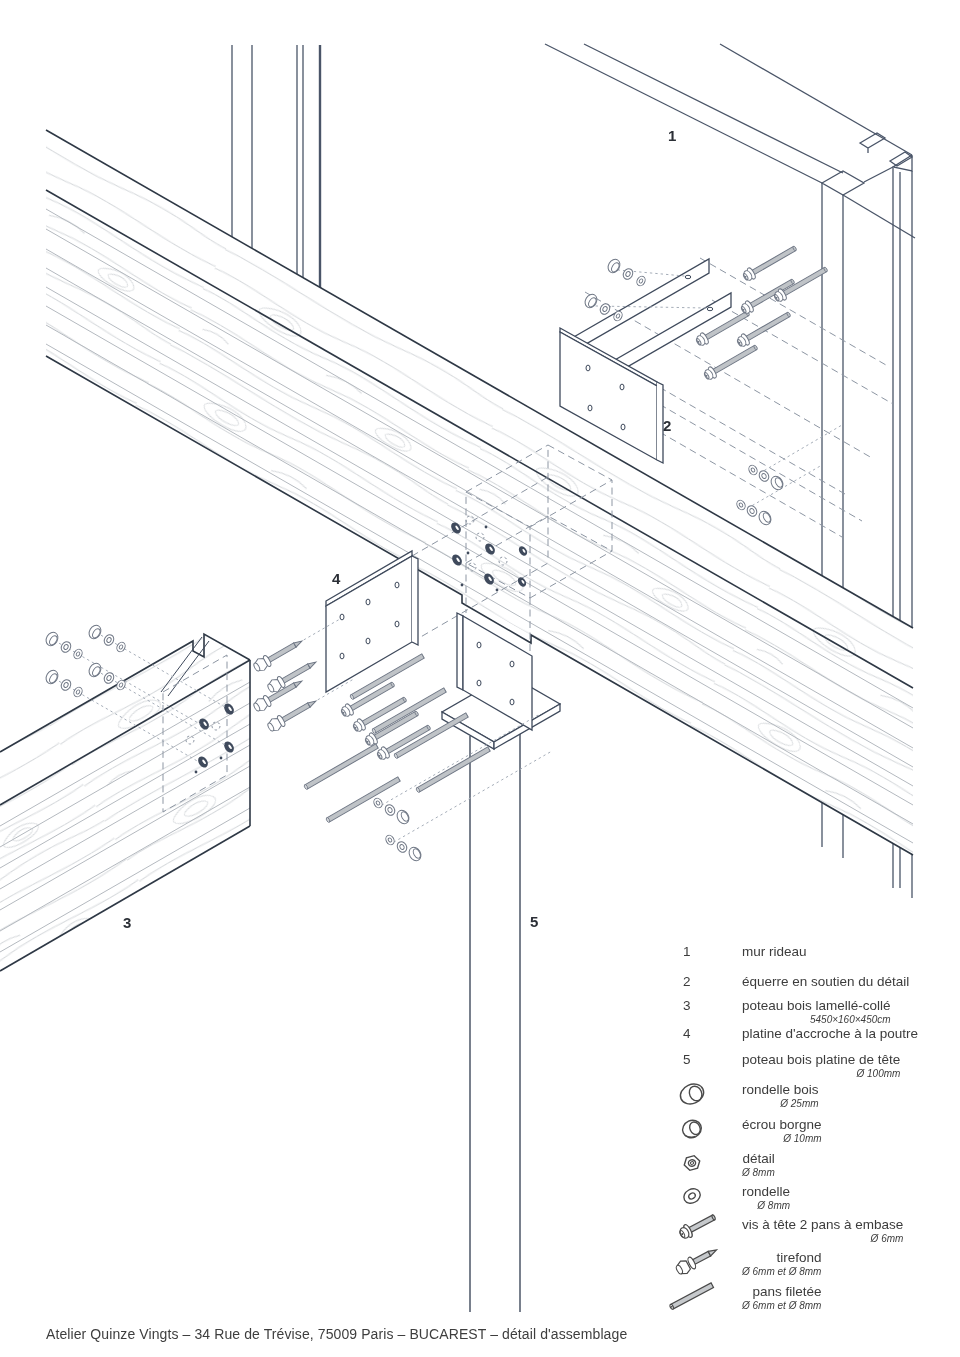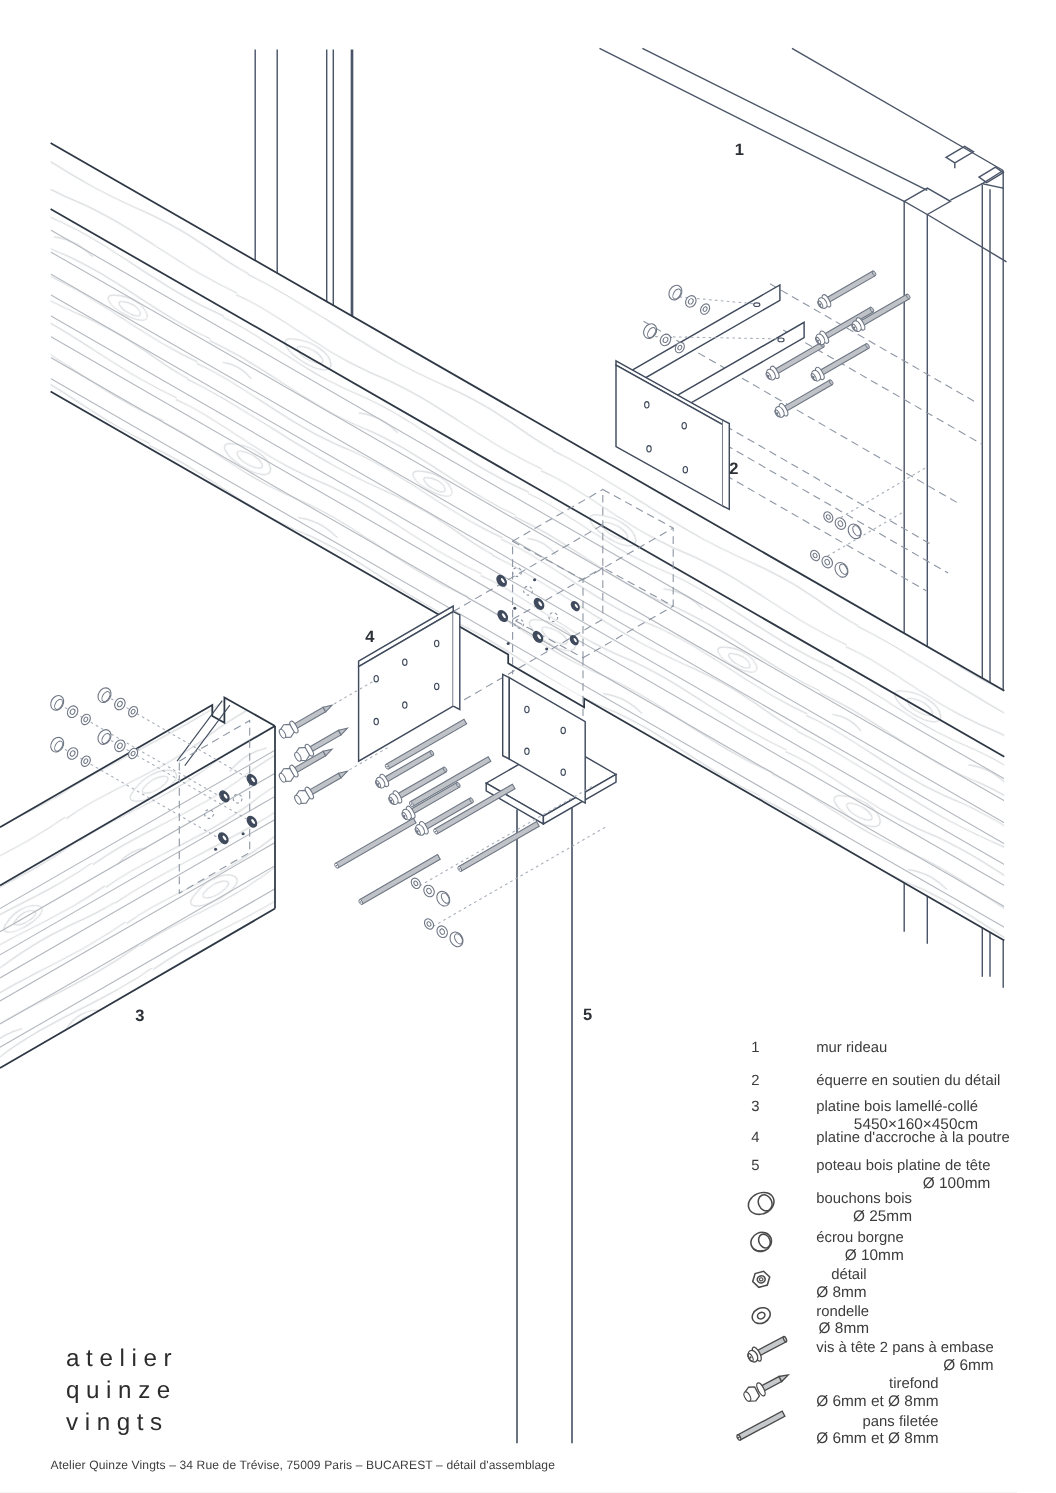--- a/index.html
+++ b/index.html
@@ -5,26 +5,26 @@
   html,body{margin:0;padding:0;background:#e8e8e8;}
   .sheet{position:relative;width:960px;height:1357px;background:#ffffff;overflow:hidden;
          font-family:"Liberation Sans",sans-serif;margin:0 auto;}
   .drawing{position:absolute;left:0;top:0;}
   .part-num{font-family:"Liberation Sans",sans-serif;font-size:15px;font-weight:600;fill:#2b2f36;}
 
   .legend{position:absolute;left:660px;top:940px;width:300px;color:#3c3c3c;}
   .lrow{position:absolute;left:0;width:300px;}
   .lnum{position:absolute;left:23px;top:0;font-size:13.5px;color:#3c3c3c;}
   .ltxt{position:absolute;left:82px;top:0;font-size:13.5px;line-height:1.12;color:#3c3c3c;white-space:nowrap;text-align:right;}
-  .lsub{font-size:14px;margin-top:1px;color:#3c3c3c;}
+  .lsub{font-size:10px;margin-top:1px;color:#3c3c3c;font-style:italic;}
   .licon{position:absolute;left:0px;top:-8px;width:64px;height:40px;}
 
   .logo{position:absolute;left:60px;top:1220px;font-size:22px;letter-spacing:6px;
         line-height:29px;color:#2c2c2c;}
-  .footer{position:absolute;left:46px;top:1326px;font-size:11px;color:#3e3e3e;letter-spacing:.1px;}
+  .footer{position:absolute;left:46px;top:1326px;font-size:14px;color:#3e3e3e;letter-spacing:.1px;}
 </style>
 </head>
 <body>
 
 <div class="sheet">
 
 <svg class="drawing" width="960" height="1357" viewBox="0 0 960 1357">
   <defs>
     <pattern id="wg30" width="320" height="110" patternUnits="userSpaceOnUse" patternTransform="rotate(30)">
       <g fill="none" stroke="#d6d9dc" stroke-width="1">
@@ -385,21 +385,21 @@
     <span class="lnum">1</span>
     <div class="ltxt">mur rideau</div>
   </div>
   <div class="lrow" style="top:34px">
     <span class="lnum">2</span>
     <div class="ltxt">équerre en soutien du détail</div>
   </div>
   <div class="lrow" style="top:58px">
     <span class="lnum">3</span>
     <div class="ltxt">
-      <div>platine bois lamellé-collé</div>
+      <div>poteau bois lamellé-collé</div>
       <div class="lsub">5450×160×450cm</div>
     </div>
   </div>
   <div class="lrow" style="top:86px">
     <span class="lnum">4</span>
     <div class="ltxt">platine d'accroche à la poutre</div>
   </div>
   <div class="lrow" style="top:112px">
     <span class="lnum">5</span>
     <div class="ltxt">
@@ -409,21 +409,21 @@
   </div>
 
   <div class="lrow" style="top:142px">
     <svg class="licon" viewBox="-32 -20 64 40">
       <g transform="rotate(-24)" stroke="#4a4a4a" fill="#fff" stroke-width="1.4">
         <ellipse rx="12" ry="9.5"></ellipse>
         <ellipse cx="3.5" cy="1" rx="6" ry="7.5" fill="none"></ellipse>
       </g>
     </svg>
     <div class="ltxt">
-      <div>bouchons bois</div>
+      <div>rondelle bois</div>
       <div class="lsub">Ø 25mm</div>
     </div>
   </div>
   <div class="lrow" style="top:177px">
     <svg class="licon" viewBox="-32 -20 64 40">
       <g transform="rotate(-24)" stroke="#4a4a4a" fill="#fff" stroke-width="1.4">
         <ellipse rx="9.5" ry="8.5"></ellipse>
         <ellipse cx="3" cy="0.5" rx="5" ry="6.5" fill="none"></ellipse>
         <path d="M-9,3 q4,5 9,5" fill="none" stroke-width="1.1"></path>
       </g>
@@ -497,20 +497,15 @@
         <circle cx="-23" cy="0" r="0.8" fill="#4a4a4a" stroke="none"></circle>
       </g>
     </svg>
     <div class="ltxt">
       <div>pans filetée</div>
       <div class="lsub">Ø 6mm et Ø 8mm</div>
     </div>
   </div>
 </div>
 
-<div class="logo">
-  <div>atelier</div>
-  <div>quinze</div>
-  <div>vingts</div>
+<div class="footer">Atelier Quinze Vingts – 34 Rue de Trévise, 75009 Paris – BUCAREST – détail d'assemblage</div>
+
 </div>
-<div class="footer">Atelier Quinze Vingts – 34 Rue de Trévise, 75009 Paris – BUCAREST – détail d'assemblage</div>
-
-</div>
 
 </body></html>

